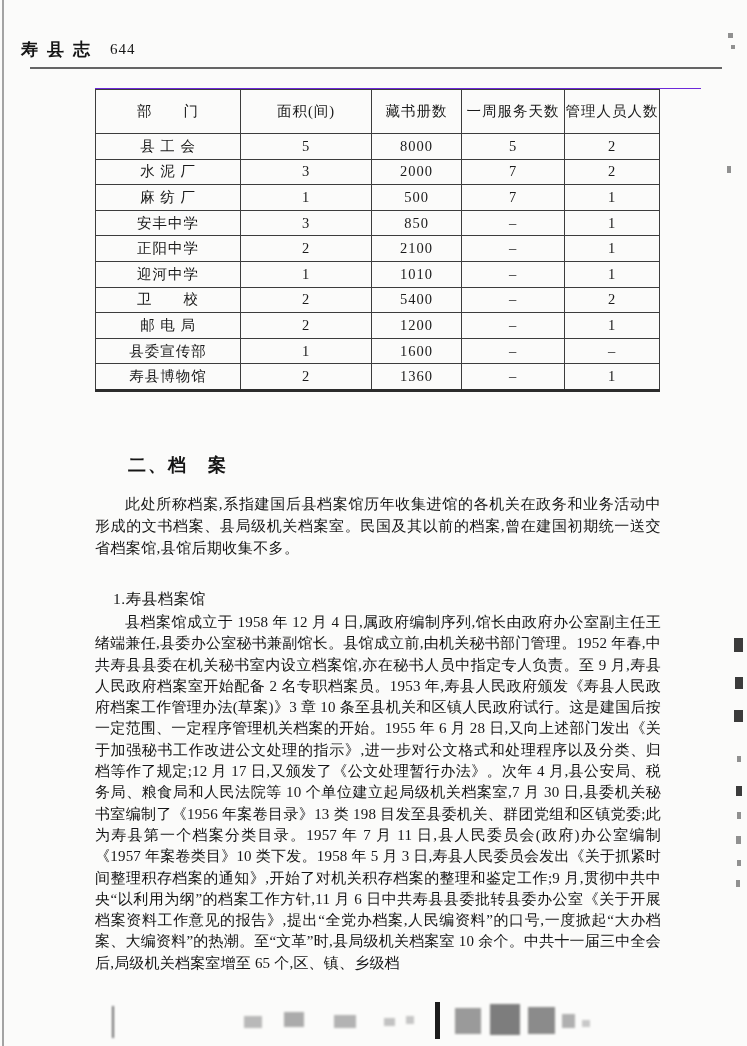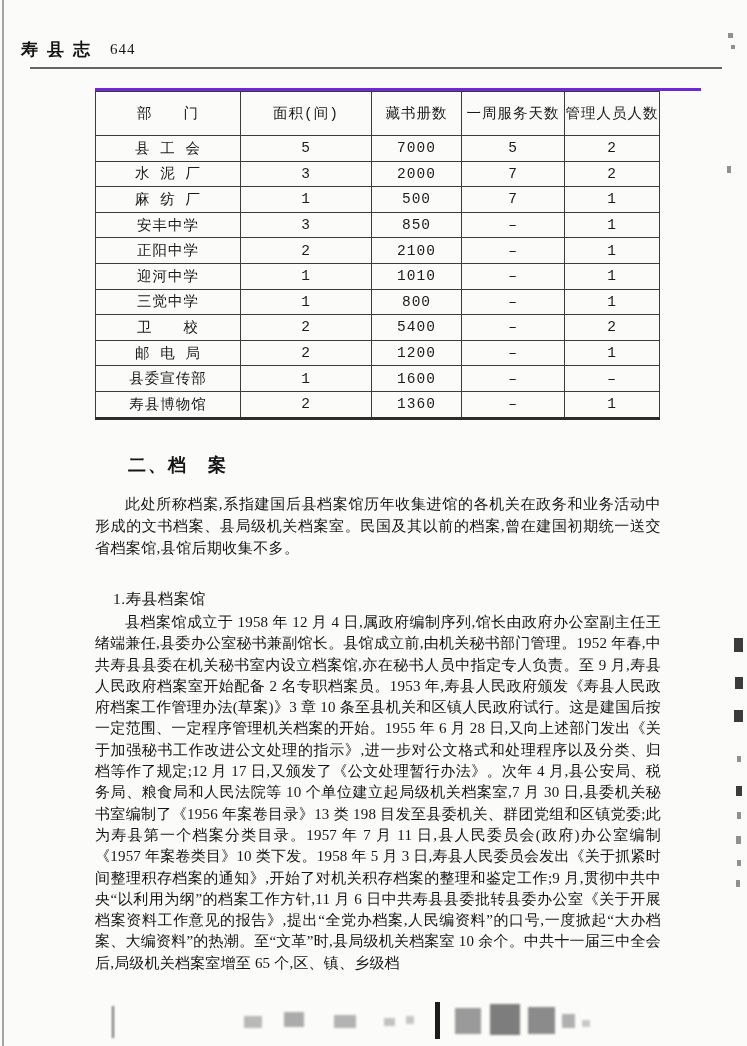--- a/index.html
+++ b/index.html
@@ -30,22 +30,21 @@
     letter-spacing: 9px; text-indent: 9px; margin-left: 12px;
   }
   .header-rule {
     position: absolute; left: 30px; top: 67px; width: 692px; height: 2px;
     background: #4a4a4a; opacity: .85;
   }
 
   
   .table-wrap {
     position: absolute; left: 95px; top: 88px; width: 606px;
-    border-top: 3px solid #6d28d9;            
-    font-family: Liberation Mono, monospace;
+    border-top: 1px solid #6d28d9;            
   }
   table.libtable {
     border-collapse: collapse; table-layout: fixed;
     width: 564px;
     border-left: 1px solid #3c3c3c;
     border-right: 1px solid #3c3c3c;
     border-bottom: 3px solid #2c2c2c;
     font-size: 14.5px;
   }
   table.libtable col.c1 { width: 145px; }
@@ -116,21 +115,21 @@
           <th>面积(间)</th>
           <th>藏书册数</th>
           <th>一周服务天数</th>
           <th>管理人员人数</th>
         </tr>
       </thead>
       <tbody>
           <tr>
             <td>县 工 会</td>
             <td>5</td>
-            <td>7000</td>
+            <td>8000</td>
             <td>5</td>
             <td>2</td>
           </tr>
           <tr>
             <td>水 泥 厂</td>
             <td>3</td>
             <td>2000</td>
             <td>7</td>
             <td>2</td>
           </tr>
@@ -152,27 +151,20 @@
             <td>正阳中学</td>
             <td>2</td>
             <td>2100</td>
             <td>–</td>
             <td>1</td>
           </tr>
           <tr>
             <td>迎河中学</td>
             <td>1</td>
             <td>1010</td>
-            <td>–</td>
-            <td>1</td>
-          </tr>
-          <tr>
-            <td>三觉中学</td>
-            <td>1</td>
-            <td>800</td>
             <td>–</td>
             <td>1</td>
           </tr>
           <tr>
             <td>卫　　校</td>
             <td>2</td>
             <td>5400</td>
             <td>–</td>
             <td>2</td>
           </tr>

